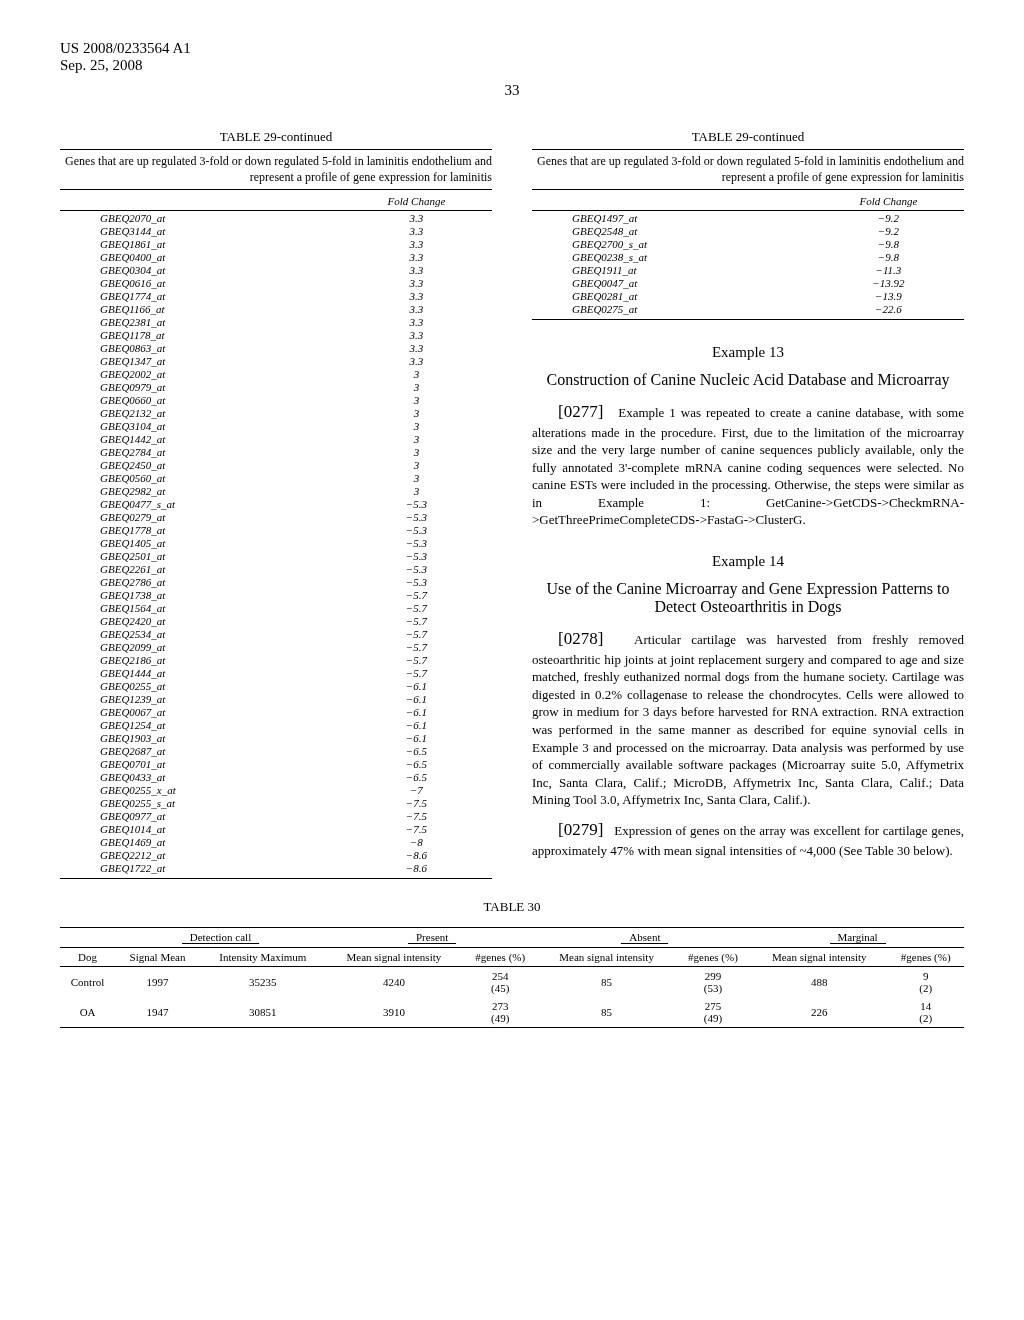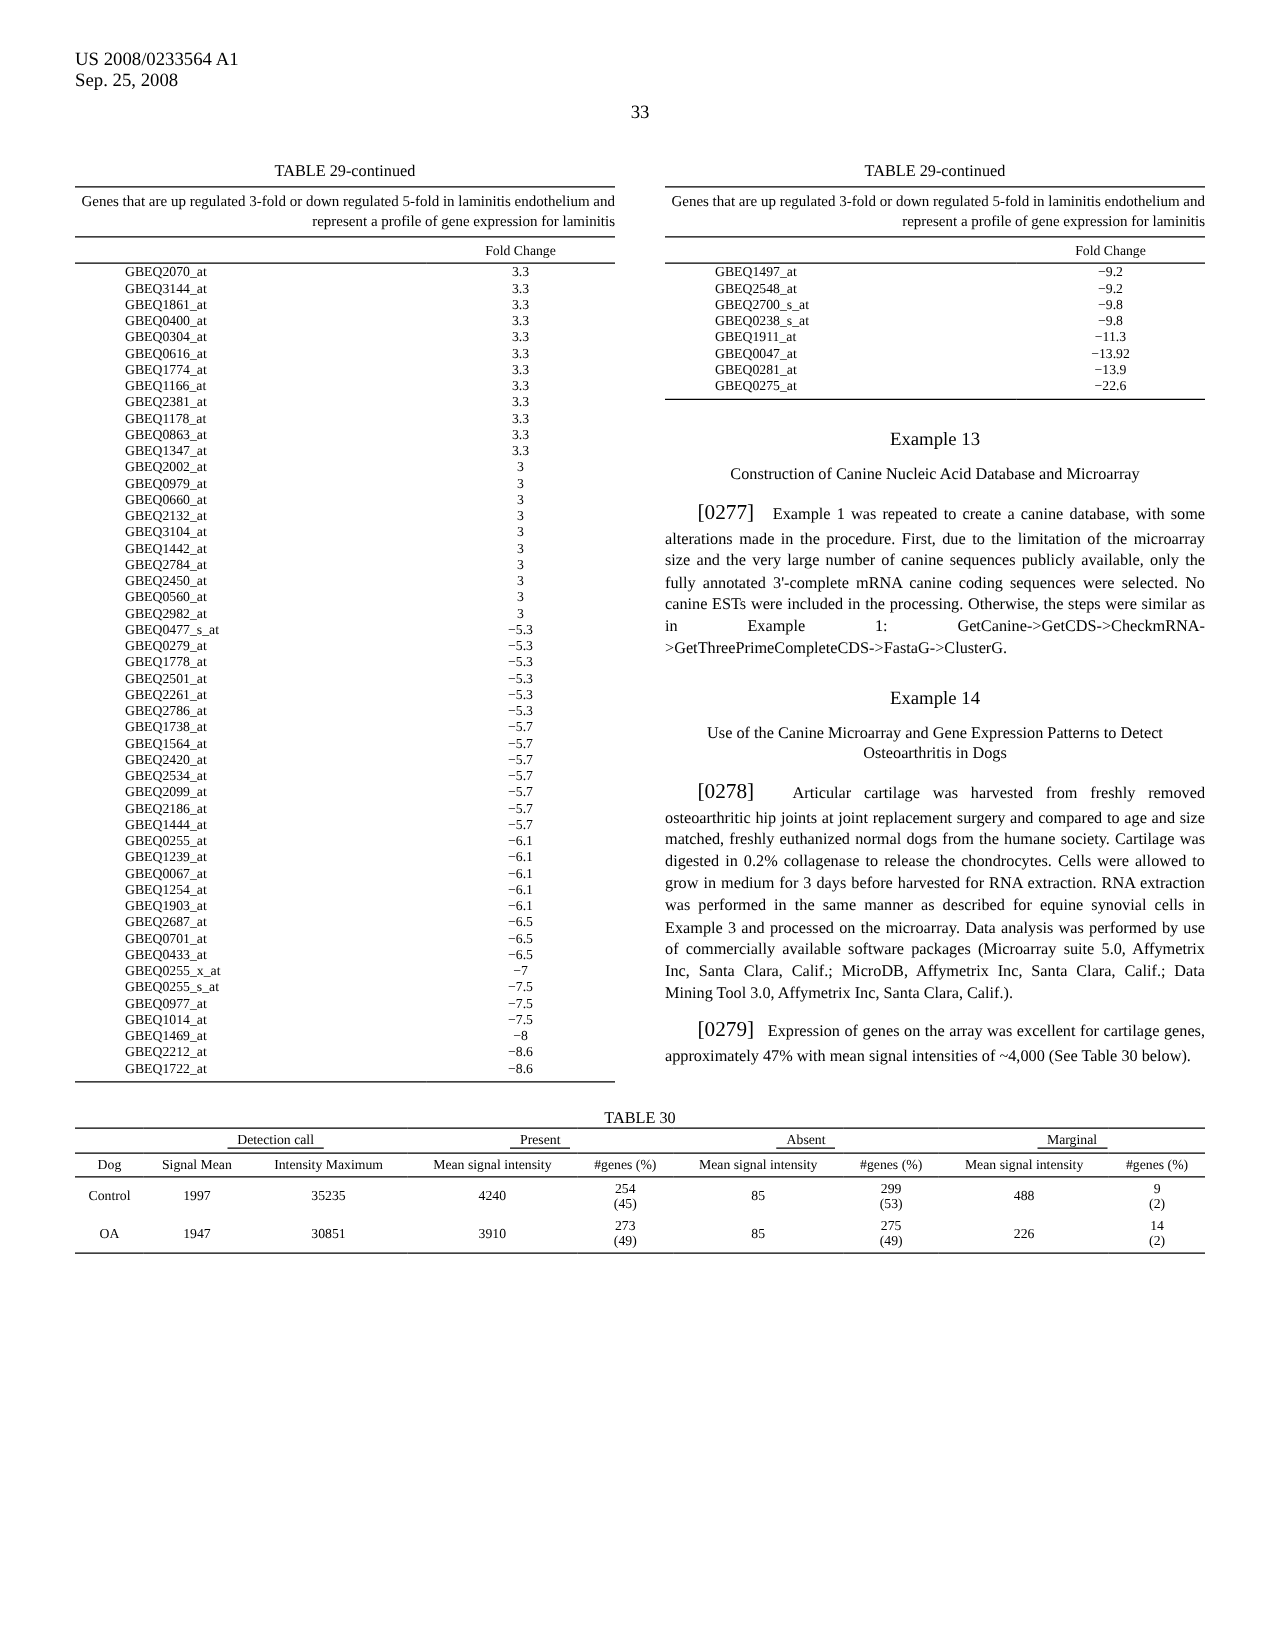--- a/index.html
+++ b/index.html
@@ -42,20 +42,21 @@
     border-top: 1px solid #000;
     border-bottom: 1px solid #000;
     padding: 4px 0;
     margin-bottom: 2px;
     line-height: 1.3;
   }
   table.gene-table {
     width: 100%;
     border-collapse: collapse;
     font-size: 11px;
+    font-style: italic;
   }
   table.gene-table th {
     font-weight: normal;
     text-align: center;
     border-bottom: 1px solid #000;
     padding: 3px 0;
   }
   table.gene-table td {
     padding: 0.5px 0;
   }
@@ -74,40 +75,40 @@
   }
   .example-heading {
     text-align: center;
     margin-top: 24px;
     margin-bottom: 10px;
     font-size: 15px;
   }
   .example-title {
     text-align: center;
     margin-bottom: 12px;
-    font-size: 13px;
+    font-size: 16px;
   }
   .para {
     text-align: justify;
     font-size: 13px;
     line-height: 1.35;
     margin-bottom: 10px;
   }
   .para-num {
     font-size: 17px;
     margin-left: 26px;
   }
   .table30-wrap {
     margin-top: 20px;
     width: 100%;
   }
   .table30-title {
     text-align: center;
     font-size: 13px;
-    margin-bottom: 0;
+    margin-bottom: 12px;
   }
   table.table30 {
     width: 100%;
     border-collapse: collapse;
     font-size: 11px;
     border-top: 1px solid #000;
   }
   table.table30 th, table.table30 td {
     text-align: center;
     padding: 3px 4px;
@@ -245,20 +246,24 @@
           <tr>
             <td>GBEQ0477_s_at</td>
             <td>−5.3</td>
           </tr>
           <tr>
             <td>GBEQ0279_at</td>
             <td>−5.3</td>
           </tr>
           <tr>
             <td>GBEQ1778_at</td>
+            <td>−5.3</td>
+          </tr>
+          <tr>
+            <td>GBEQ1405_at</td>
             <td>−5.3</td>
           </tr>
           <tr>
             <td>GBEQ2501_at</td>
             <td>−5.3</td>
           </tr>
           <tr>
             <td>GBEQ2261_at</td>
             <td>−5.3</td>
           </tr>

